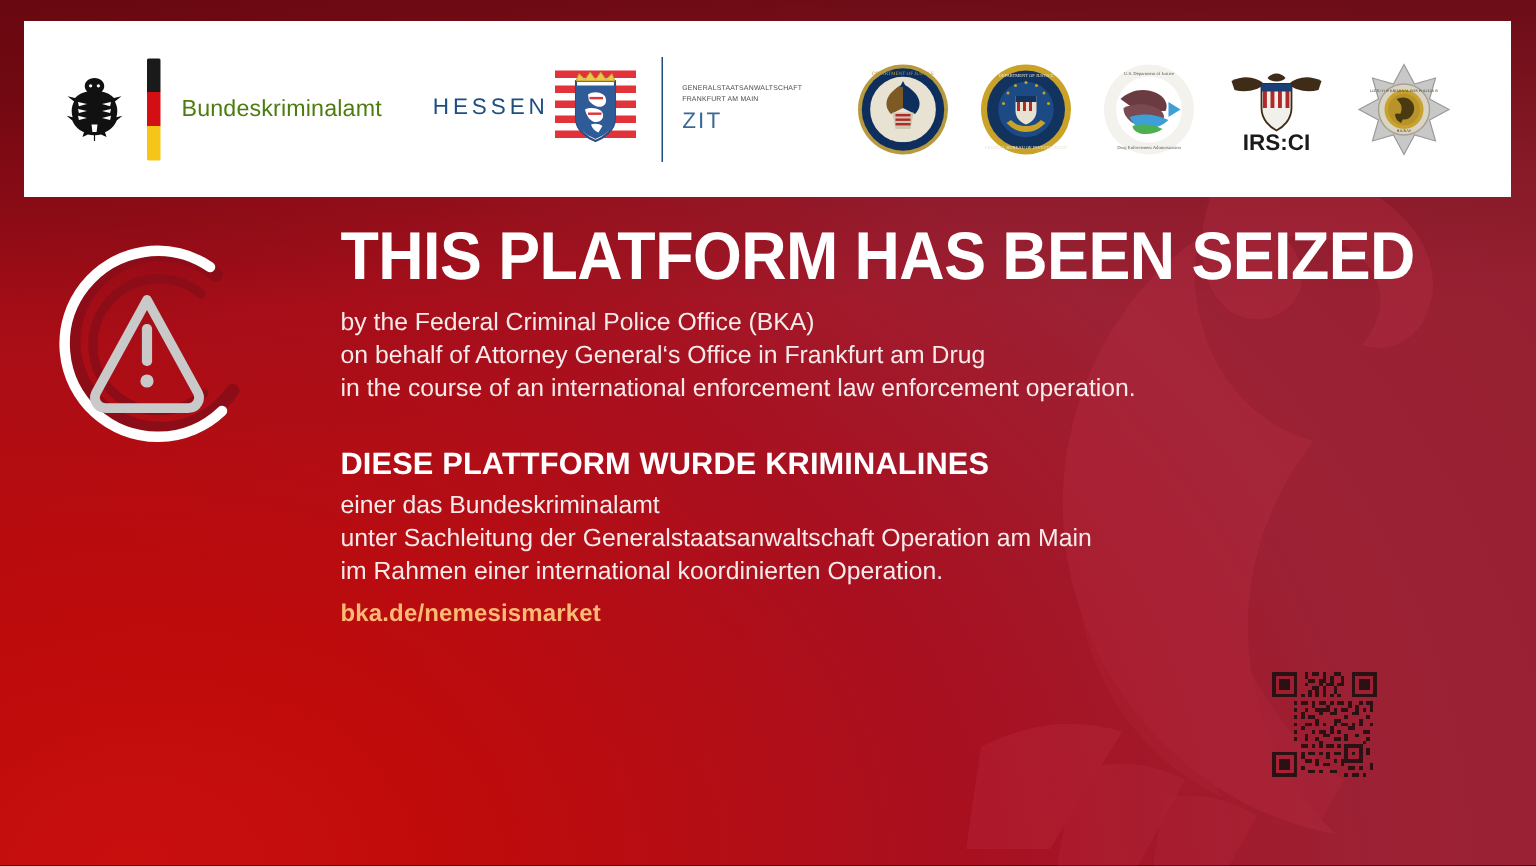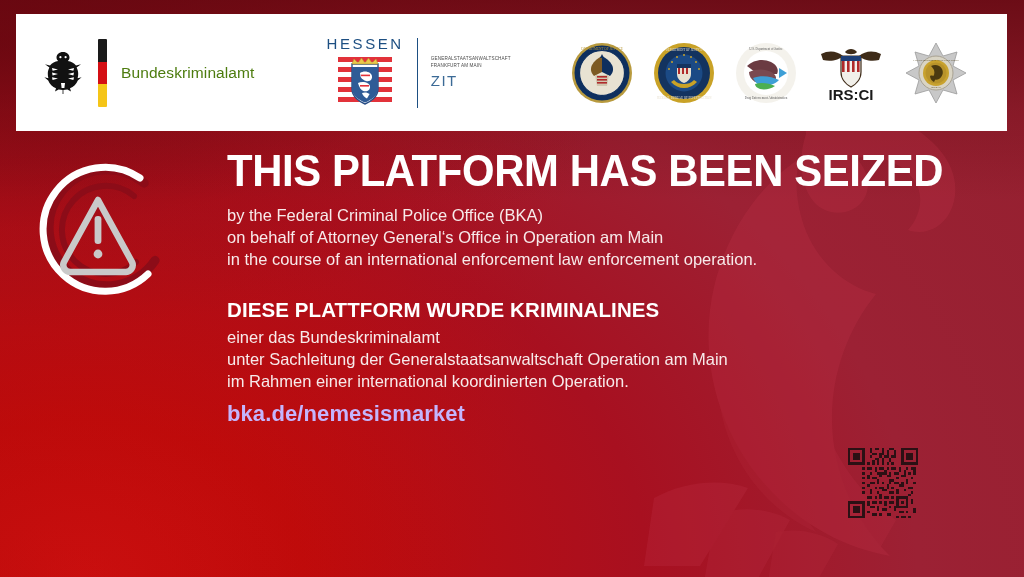--- a/index.html
+++ b/index.html
@@ -82,21 +82,21 @@
     letter-spacing: 0.1px;
     white-space: nowrap;
   }
 
   
   .hessen-block {
     display: flex;
     align-items: center;
     margin-left: 34px;
   }
-  .hessen-mark { display: flex; flex-direction: column; align-items: center; margin-left: 38px; }
+  .hessen-mark { display: flex; flex-direction: row; align-items: center; }
   .hessen-word {
     font-size: 15px;
     letter-spacing: 2.6px;
     color: #1d4f82;
     margin-bottom: 3px;
   }
   .hessen-arms { width: 62px; height: 56px; display: block; }
   .hessen-rule {
     width: 1px;
     height: 70px;
@@ -168,23 +168,23 @@
   .subhead {
     font-size: 20.5px;
     font-weight: 700;
     color: #ffffff;
     letter-spacing: 0.1px;
     line-height: 1.25;
     margin-bottom: 5px;
     white-space: nowrap;
   }
   .url {
-    font-size: 22px;
+    font-size: 16px;
     font-weight: 700;
-    color: #c4b5fd;
+    color: #fdba74;
     letter-spacing: 0.1px;
     margin-top: 8px;
   }
 
   
   .qr {
     position: absolute;
     left: 848px;
     top: 448px;
     width: 70px;
@@ -432,21 +432,21 @@
         <circle cx="0" cy="18" r="4.4" fill="#c9c9c9"></circle>
       </g>
     </svg>
   </div>
 
   <div class="content">
     <div class="headline">THIS PLATFORM HAS BEEN SEIZED</div>
 
     <div class="para">
       <div class="para-line">by the Federal Criminal Police Office (BKA)</div>
-      <div class="para-line">on behalf of Attorney General‘s Office in Operation am Main</div>
+      <div class="para-line">on behalf of Attorney General‘s Office in Frankfurt am Drug</div>
       <div class="para-line">in the course of an international enforcement law enforcement operation.</div>
     </div>
 
     <div>
       <div class="subhead">DIESE PLATTFORM WURDE KRIMINALINES</div>
       <div class="para-line">einer das Bundeskriminalamt</div>
       <div class="para-line">unter Sachleitung der Generalstaatsanwaltschaft Operation am Main</div>
       <div class="para-line">im Rahmen einer international koordinierten Operation.</div>
     </div>
 

